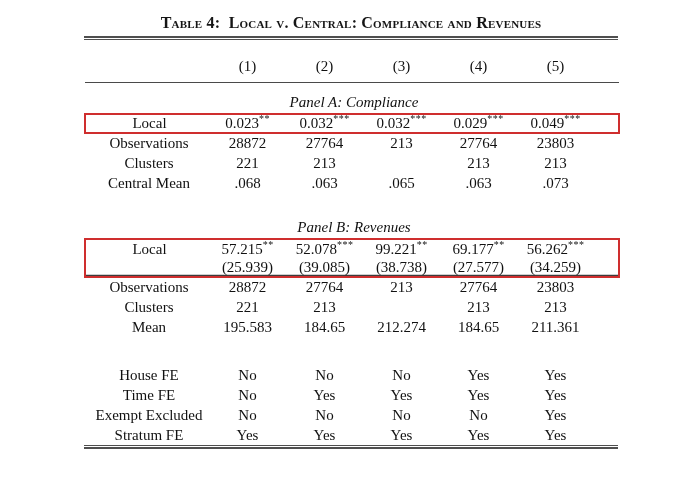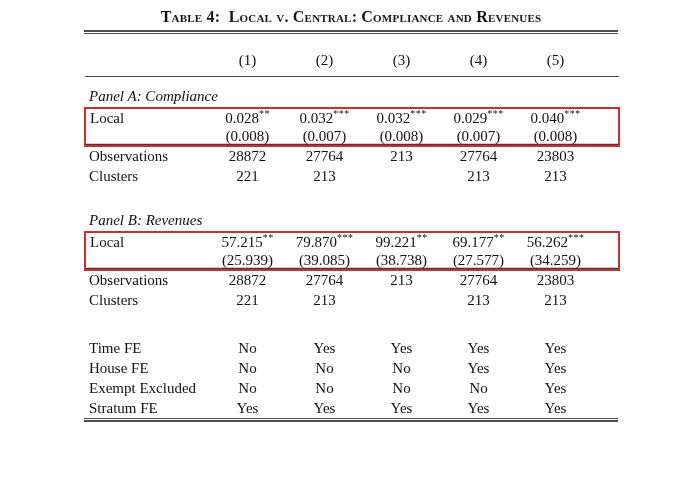--- a/index.html
+++ b/index.html
@@ -9,21 +9,21 @@
     width: 700px;
     height: 494px;
     background: #ffffff;
     overflow: hidden;
     font-family: "Liberation Serif", "DejaVu Serif", serif;
     color: #111111;
   }
   .table-wrap {
     position: absolute;
     left: 84px;
-    top: 6px;
+    top: 12px;
     width: 534px;
   }
   .table-title {
     width: 100%;
     text-align: center;
     font-weight: bold;
     font-variant: small-caps;
     font-size: 16px;
     letter-spacing: 0.2px;
     height: 24px;
@@ -46,21 +46,21 @@
     width: 534px;
     border-collapse: collapse;
     table-layout: fixed;
     font-size: 15px;
     color: #111111;
   }
   col.c-label  { width: 124px; }
   col.c-data   { width: 77px; }
   col.c-spacer { width: 25px; }
   td { padding: 0; vertical-align: middle; }
-  td.lbl { text-align: left; padding-left: 4px; white-space: nowrap; margin-left: 46px; }
+  td.lbl { text-align: center; padding-left: 4px; white-space: nowrap; margin-left: 46px; }
   td.val { text-align: center; white-space: nowrap; }
   thead td {
     height: 42px;
     vertical-align: bottom;
     padding-bottom: 7px;
     border-bottom: 1.4px solid #4a4a4a;
   }
   tr.panel-row td {
     font-style: italic;
     vertical-align: bottom;
@@ -119,34 +119,25 @@
 
       <tbody>
         <tr class="panel-row panel-a">
           <td class="lbl" colspan="7">Panel A: Compliance</td>
         </tr>
       </tbody>
 
       <tbody class="highlight">
         <tr class="coef-row">
           <td class="lbl">Local</td>
-          <td class="val"><span>0.028</span><sup class="stars">**</sup></td>
+          <td class="val"><span>0.023</span><sup class="stars">**</sup></td>
           <td class="val"><span>0.032</span><sup class="stars">***</sup></td>
           <td class="val"><span>0.032</span><sup class="stars">***</sup></td>
           <td class="val"><span>0.029</span><sup class="stars">***</sup></td>
-          <td class="val"><span>0.040</span><sup class="stars">***</sup></td>
-          <td></td>
-        </tr>
-        <tr class="se-row">
-          <td class="lbl"></td>
-          <td class="val">(0.008)</td>
-          <td class="val">(0.007)</td>
-          <td class="val">(0.008)</td>
-          <td class="val">(0.007)</td>
-          <td class="val">(0.008)</td>
+          <td class="val"><span>0.049</span><sup class="stars">***</sup></td>
           <td></td>
         </tr>
       </tbody>
 
       <tbody>
         <tr class="stat-row">
           <td class="lbl">Observations</td>
           <td class="val">28872</td>
           <td class="val">27764</td>
           <td class="val">213</td>
@@ -154,35 +145,44 @@
           <td class="val">23803</td>
           <td></td>
         </tr>
         <tr class="stat-row">
           <td class="lbl">Clusters</td>
           <td class="val">221</td>
           <td class="val">213</td>
           <td class="val"></td>
           <td class="val">213</td>
           <td class="val">213</td>
+          <td></td>
+        </tr>
+        <tr class="stat-row">
+          <td class="lbl">Central Mean</td>
+          <td class="val">.068</td>
+          <td class="val">.063</td>
+          <td class="val">.065</td>
+          <td class="val">.063</td>
+          <td class="val">.073</td>
           <td></td>
         </tr>
       </tbody>
 
       <tbody>
         <tr class="panel-row panel-b">
           <td class="lbl" colspan="7">Panel B: Revenues</td>
         </tr>
       </tbody>
 
       <tbody class="highlight">
         <tr class="coef-row">
           <td class="lbl">Local</td>
           <td class="val"><span>57.215</span><sup class="stars">**</sup></td>
-          <td class="val"><span>79.870</span><sup class="stars">***</sup></td>
+          <td class="val"><span>52.078</span><sup class="stars">***</sup></td>
           <td class="val"><span>99.221</span><sup class="stars">**</sup></td>
           <td class="val"><span>69.177</span><sup class="stars">**</sup></td>
           <td class="val"><span>56.262</span><sup class="stars">***</sup></td>
           <td></td>
         </tr>
         <tr class="se-row">
           <td class="lbl"></td>
           <td class="val">(25.939)</td>
           <td class="val">(39.085)</td>
           <td class="val">(38.738)</td>
@@ -204,40 +204,49 @@
         </tr>
         <tr class="stat-row">
           <td class="lbl">Clusters</td>
           <td class="val">221</td>
           <td class="val">213</td>
           <td class="val"></td>
           <td class="val">213</td>
           <td class="val">213</td>
           <td></td>
         </tr>
+        <tr class="stat-row">
+          <td class="lbl">Mean</td>
+          <td class="val">195.583</td>
+          <td class="val">184.65</td>
+          <td class="val">212.274</td>
+          <td class="val">184.65</td>
+          <td class="val">211.361</td>
+          <td></td>
+        </tr>
       </tbody>
 
       <tbody>
         <tr class="gap-row">
             <td colspan="7"></td>
           </tr>
         <tr class="fe-row">
+          <td class="lbl">House FE</td>
+          <td class="val">No</td>
+          <td class="val">No</td>
+          <td class="val">No</td>
+          <td class="val">Yes</td>
+          <td class="val">Yes</td>
+          <td></td>
+        </tr>
+        <tr class="fe-row">
           <td class="lbl">Time FE</td>
           <td class="val">No</td>
           <td class="val">Yes</td>
           <td class="val">Yes</td>
-          <td class="val">Yes</td>
-          <td class="val">Yes</td>
-          <td></td>
-        </tr>
-        <tr class="fe-row">
-          <td class="lbl">House FE</td>
-          <td class="val">No</td>
-          <td class="val">No</td>
-          <td class="val">No</td>
           <td class="val">Yes</td>
           <td class="val">Yes</td>
           <td></td>
         </tr>
         <tr class="fe-row">
           <td class="lbl">Exempt Excluded</td>
           <td class="val">No</td>
           <td class="val">No</td>
           <td class="val">No</td>
           <td class="val">No</td>

